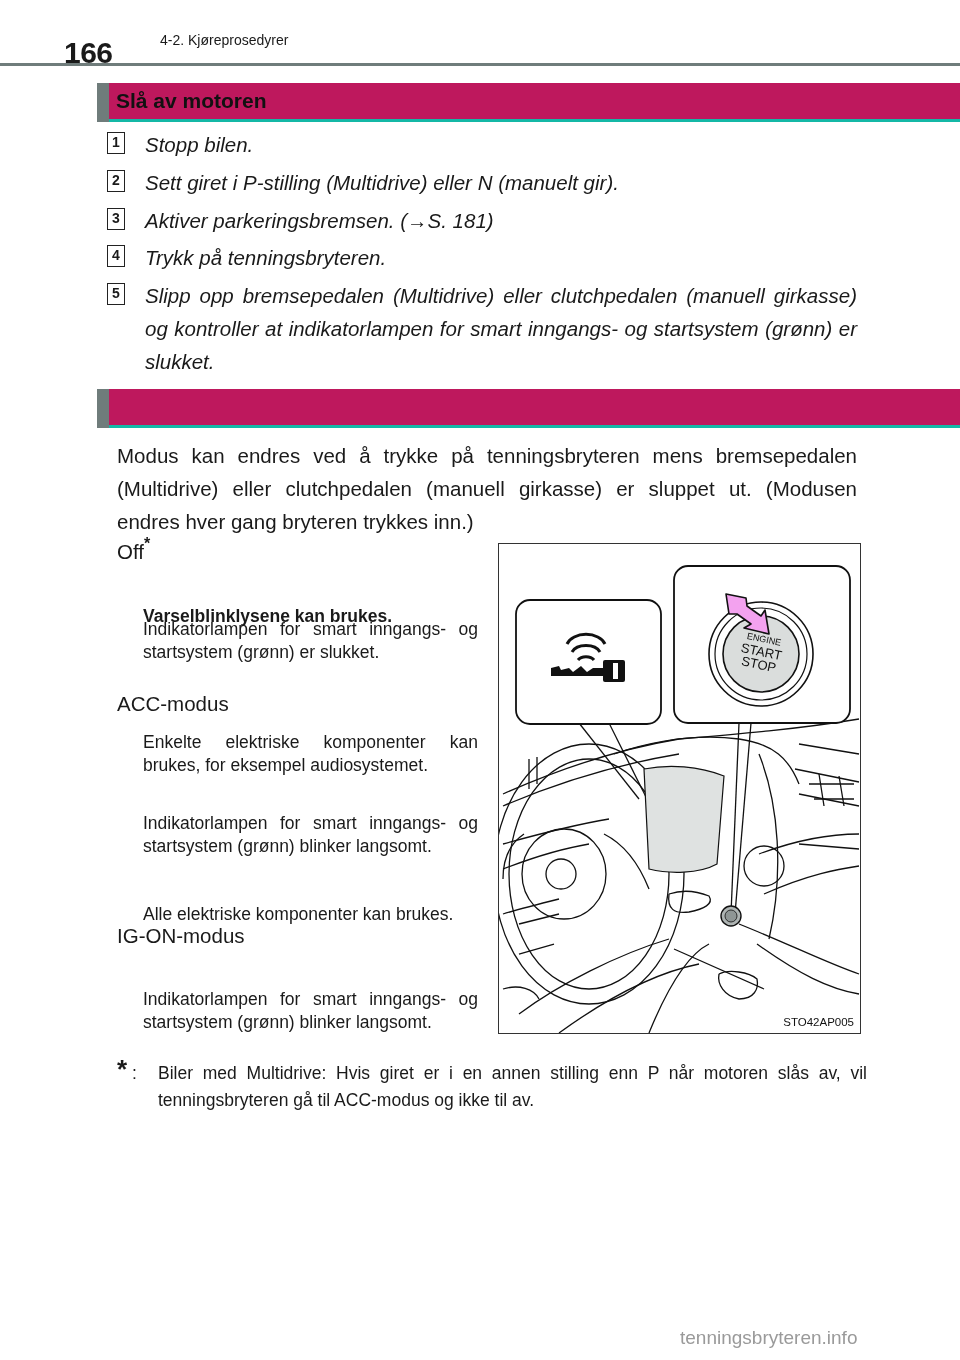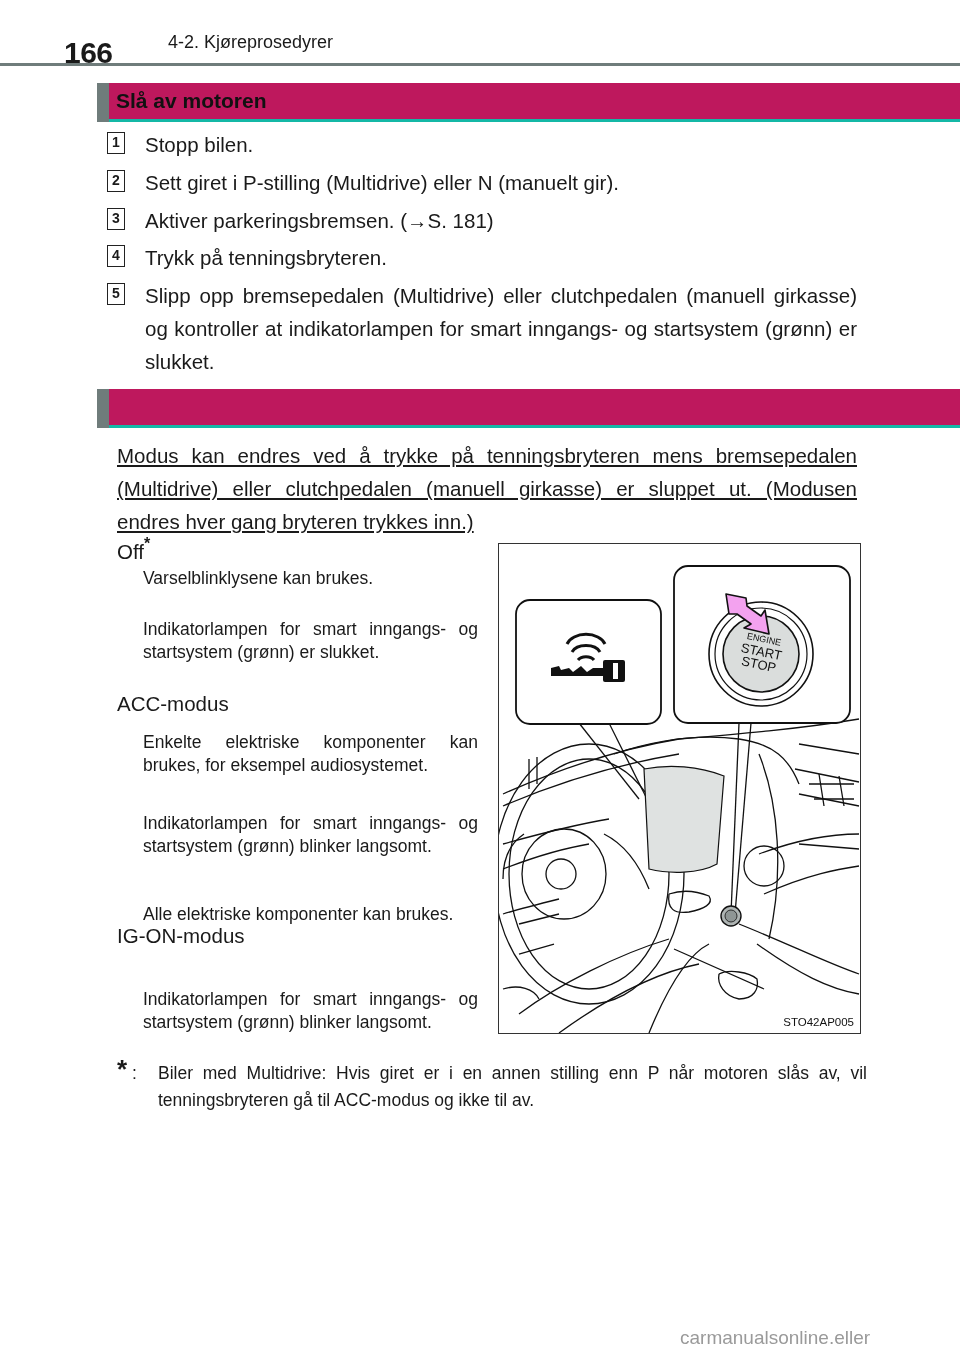--- a/index.html
+++ b/index.html
@@ -6,22 +6,22 @@
   body {
     width: 960px; height: 1360px; position: relative; overflow: hidden;
     font-family: "Liberation Sans", sans-serif; color: #1a1a1a;
   }
   .page-num {
     position: absolute; left: 64px; top: 36px;
     font-size: 30px; font-weight: bold; letter-spacing: -0.5px;
     font-family: "Liberation Sans", sans-serif;
   }
   .running-head {
-    position: absolute; left: 168px; top: 32px;
-    font-size: 18px;
+    position: absolute; left: 160px; top: 32px;
+    font-size: 14px;
   }
   .header-rule {
     position: absolute; left: 0; top: 63px; width: 960px; height: 3px;
     background: #6f7c7b;
   }
   .section-header {
     position: absolute; left: 97px; width: 883px; height: 36px;
     background: #be185d; border-bottom: 3px solid #14b8a6;
     box-sizing: content-box;
   }
@@ -33,24 +33,24 @@
   }
   .step {
     position: absolute; left: 107px; width: 750px; font-size: 20.5px; line-height: 33px;
   }
   .step .num {
     position: absolute; left: 0; top: 4px; width: 18px; height: 22px;
     border: 1.5px solid #222; box-sizing: border-box;
     font-size: 14px; font-weight: bold; text-align: center; line-height: 19px;
   }
   .step .text {
-    position: absolute; left: 38px; width: 712px; text-align: justify;
+    position: absolute; left: 38px; width: 712px; text-align: justify; font-style: italic;
   }
   .para {
-    position: absolute; left: 117px; width: 740px; font-size: 20.5px; line-height: 33px; text-align: justify; text-decoration: underline;
+    position: absolute; left: 117px; width: 740px; font-size: 20.5px; line-height: 33px; text-align: justify;
   }
   .mode-title {
     position: absolute; left: 117px; font-size: 20.5px;
   }
   .mode-title sup { font-size: 16px; font-weight: bold; position: relative; top: -2px; }
   .mode-desc {
     position: absolute; left: 143px; width: 335px; font-size: 17.5px; line-height: 22.5px;
     text-align: justify; text-align-last: left;
   }
   .footnote {
@@ -106,21 +106,21 @@
 
 <div class="section-header" style="top:389px;">
   <div class="bar"></div>
 </div>
 
 <div class="para" style="top:439px;">Modus kan endres ved å trykke på tenningsbryteren mens bremsepe­dalen (Multidrive) eller clutchpedalen (manuell girkasse) er sluppet ut. (Modusen endres hver gang bryteren trykkes inn.)</div>
 
 <div class="mode-title" style="top:537px;">
   <span>Off</span><sup>*</sup>
 </div>
-<div class="mode-desc" style="top:567px;">Varselblinklysene kan brukes.</div>
+<div class="mode-desc" style="top:605px;font-weight:bold;">Varselblinklysene kan brukes.</div>
 <div class="mode-desc" style="top:618px;">Indikatorlampen for smart inn­gangs- og startsystem (grønn) er slukket.</div>
 
 <div class="mode-title" style="top:692px;">ACC-modus</div>
 <div class="mode-desc" style="top:731px;">Enkelte elektriske komponenter kan brukes, for eksempel audio­systemet.</div>
 <div class="mode-desc" style="top:812px;">Indikatorlampen for smart inn­gangs- og startsystem (grønn) blin­ker langsomt.</div>
 
 <div class="mode-title" style="top:924px;">IG-ON-modus</div>
 <div class="mode-desc" style="top:903px;">Alle elektriske komponenter kan brukes.</div>
 <div class="mode-desc" style="top:988px;">Indikatorlampen for smart inn­gangs- og startsystem (grønn) blin­ker langsomt.</div>
 
@@ -204,13 +204,13 @@
       <text x="262" y="125" font-family="Liberation Sans, sans-serif" font-size="13" text-anchor="middle" transform="rotate(12 262 110)" fill="#111">STOP</text>
     </g>
 
     <g>
       <path d="M227 50 L247 54 L248 62 L262 72 L266 66 L270 90 L245 84 L252 80 L238 70 L230 70 Z" fill="#f3a2ef" stroke="#111" stroke-width="1.6" stroke-linejoin="round"></path>
     </g>
   </svg>
   <div class="fig-code">STO42AP005</div>
 </div>
 
-<div class="watermark">carmanualsonline.eller</div>
+<div class="watermark">tenningsbryteren.info</div>
 
 </body></html>

